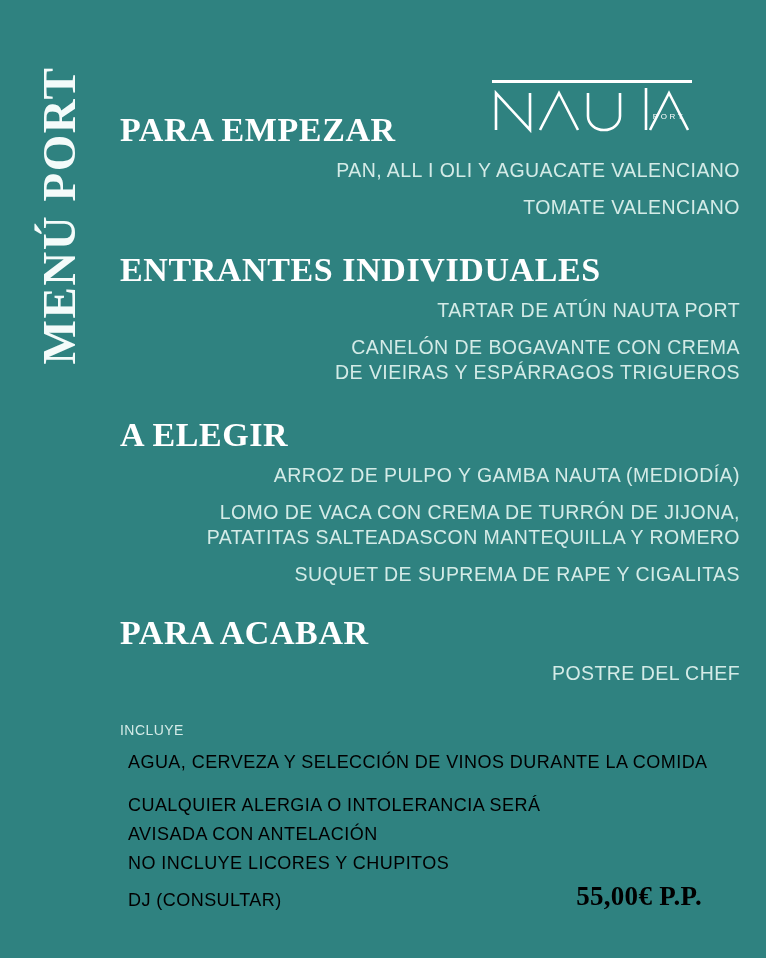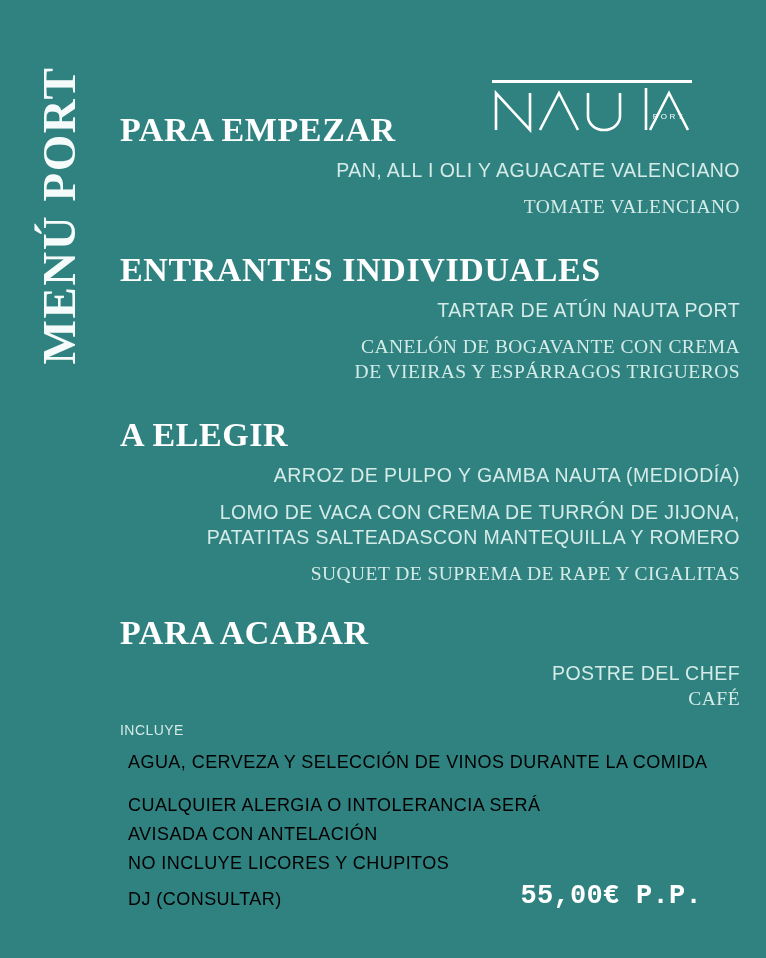--- a/index.html
+++ b/index.html
@@ -80,21 +80,21 @@
   .item {
     font-family: "Liberation Sans", sans-serif;
     font-weight: 300;
     font-size: 19.5px;
     letter-spacing: 0.45px;
     color: #d4ebe7;
     line-height: 1.28;
     margin: 0 0 12px 0;
     text-align: right;
   }
-  .item:last-child { margin-bottom: 0; font-family: Liberation Serif, serif; }
+  .item:last-child { margin-bottom: 0; }
   .item.tight { margin-bottom: 1px; }
   .item .sub-line { display: block; }
 
   
   .section.empezar { margin-bottom: 30px; }
   .section.entrantes { margin-bottom: 30px; }
   .section.elegir { margin-bottom: 26px; }
   .section.acabar { margin-bottom: 0; }
 
   
@@ -126,25 +126,25 @@
   .footer-group .footer-line { margin-bottom: 6px; }
 
   .price-row {
     position: relative;
     display: flex;
     align-items: flex-end;
     justify-content: space-between;
   }
   .price-row .footer-line { margin-bottom: 0; }
   .price {
-    font-family: Liberation Mono, monospace;
+    font-family: Liberation Serif, serif;
     font-weight: 700;
     font-size: 27px;
     letter-spacing: 0.3px;
-    color: #ffffff;
+    color: #000000;
     white-space: nowrap;
     padding-right: 38px;
     margin-left: 41px;
   }
 </style>
 </head>
 <body>
 
 <div class="menu-card">
 
@@ -196,21 +196,20 @@
       <p class="item">
         <span class="sub-line">LOMO DE VACA CON CREMA DE TURRÓN DE JIJONA,</span>
         <span class="sub-line">PATATITAS SALTEADASCON MANTEQUILLA Y ROMERO</span>
       </p>
       <p class="item">SUQUET DE SUPREMA DE RAPE Y CIGALITAS</p>
     </div>
 
     <div class="section acabar">
       <h2 class="section-heading">PARA ACABAR</h2>
       <p class="item tight">POSTRE DEL CHEF</p>
-      <p class="item">CAFÉ</p>
     </div>
 
   </div>
 
   <div class="footer">
     <p class="footer-label">INCLUYE</p>
     <p class="footer-line">AGUA, CERVEZA Y SELECCIÓN DE VINOS DURANTE LA COMIDA</p>
 
     <div class="footer-group">
       <p class="footer-line">CUALQUIER ALERGIA O INTOLERANCIA SERÁ</p>

